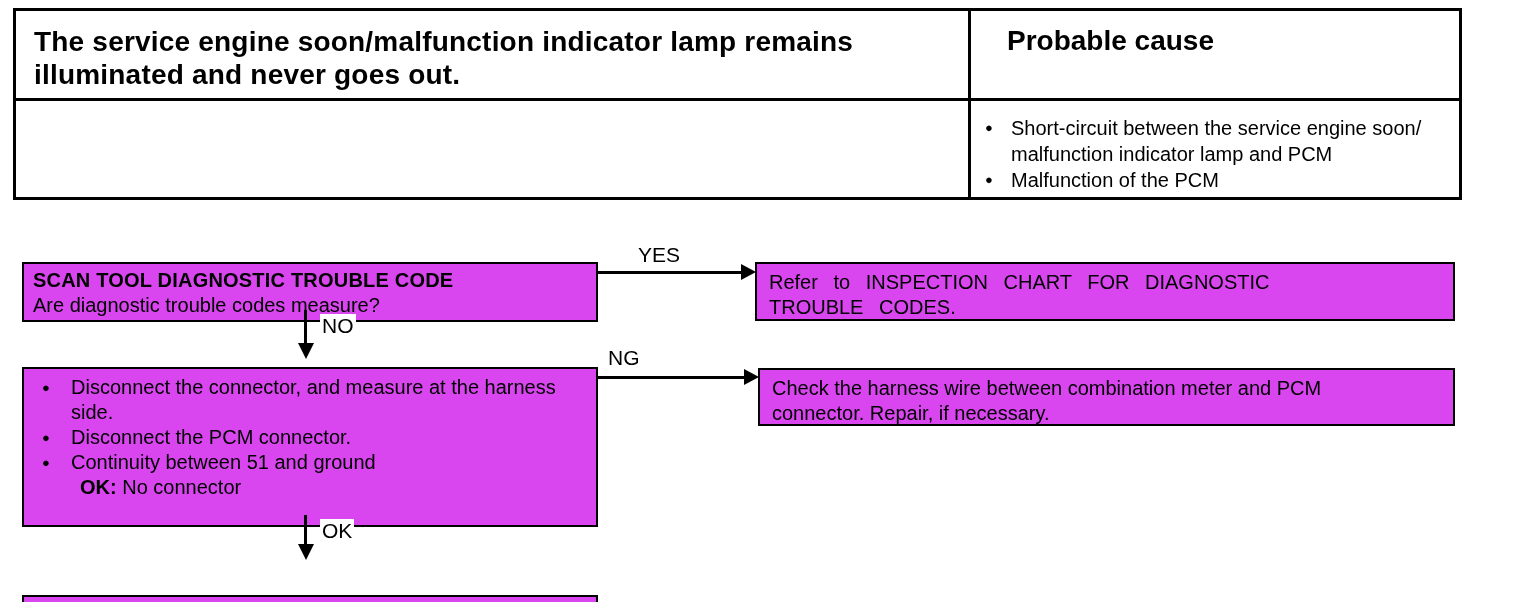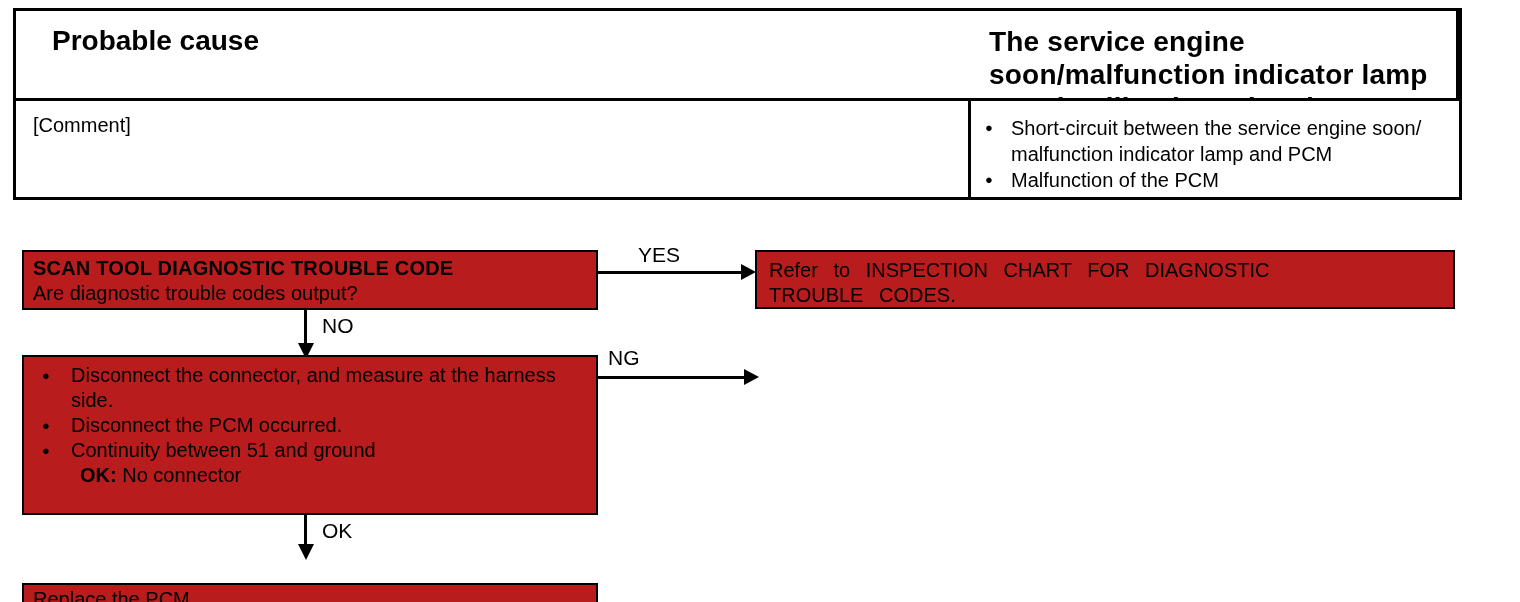--- a/index.html
+++ b/index.html
@@ -58,23 +58,24 @@
     font-size: 13px;
     line-height: 26px;
     text-align: left;
   }
   .cause-list .bullet-row .btext { flex: 1 1 auto; }
 
   
   .fbox {
     position: absolute;
     border: 2px solid #000;
-    background: #b91c1c;
+    background: #d946ef;
     font-size: 20px;
     line-height: 25px;
+    margin-top: 12px;
   }
   .box-step1 { left: 22px; top: 250px; width: 576px; height: 60px; padding: 4px 8px 0 9px; }
   .box-step1 .step-title { font-weight: bold; letter-spacing: 0.2px; }
 
   .box-yes-result { left: 755px; top: 250px; width: 700px; height: 59px; padding: 6px 8px 0 12px; }
   .box-yes-result .result-text { display: block; width: 600px; word-spacing: 10px; }
 
   .box-step2 { left: 22px; top: 355px; width: 576px; height: 160px; padding: 6px 8px 0 9px; }
   .box-step2 .bullets { padding-left: 9px; }
   .box-step2 .bullet-row .bullet { flex: 0 0 29px; font-size: 13px; line-height: 25px; }
@@ -121,41 +122,40 @@
   .lbl-no  { left: 320px; top: 314px; }
   .lbl-ng  { left: 606px; top: 346px; }
   .lbl-ok  { left: 320px; top: 519px; }
 </style>
 </head>
 <body>
 
 <div class="page">
 
   <div class="cause-table">
+    <div class="cell col-left row-head tbl-title">The service engine soon/malfunction indicator lamp remains illuminated and never goes out.</div>
     <div class="cell row-head probable-head">Probable cause</div>
-    <div class="cell col-left row-head tbl-title">The service engine soon/malfunction indicator lamp remains illuminated and never goes out.</div>
 
     <div class="cell col-left comment-cell">
-      <span class="comment-tag">[Comment]</span>
     </div>
     <div class="cell cause-list">
       <div class="bullet-row">
         <span class="bullet">●</span>
         <span class="btext">Short-circuit between the service engine soon/ malfunction indicator lamp and PCM</span>
       </div>
       <div class="bullet-row">
         <span class="bullet">●</span>
         <span class="btext">Malfunction of the PCM</span>
       </div>
     </div>
   </div>
 
   <div class="fbox box-step1">
     <div class="step-title">SCAN TOOL DIAGNOSTIC TROUBLE CODE</div>
-    <div class="step-question">Are diagnostic trouble codes output?</div>
+    <div class="step-question">Are diagnostic trouble codes measure?</div>
   </div>
 
   <div class="path-label lbl-yes">YES</div>
   <div class="hline yes-line"></div>
   <div class="arr-right yes-arrowhead"></div>
   <div class="fbox box-yes-result">
     <span class="result-text">Refer to INSPECTION CHART FOR DIAGNOSTIC TROUBLE CODES.</span>
   </div>
 
   <div class="vline no-line"></div>
@@ -163,36 +163,39 @@
   <div class="path-label lbl-no">NO</div>
 
   <div class="fbox box-step2">
     <div class="bullets">
       <div class="bullet-row">
         <span class="bullet">●</span>
         <span class="btext">Disconnect the connector, and measure at the harness side.</span>
       </div>
       <div class="bullet-row">
         <span class="bullet">●</span>
-        <span class="btext">Disconnect the PCM occurred.</span>
+        <span class="btext">Disconnect the PCM connector.</span>
       </div>
       <div class="bullet-row">
         <span class="bullet">●</span>
         <span class="btext">Continuity between 51 and ground</span>
       </div>
       <div class="ok-cond">
         <span class="ok-bold">OK:</span>
         <span>No connector</span>
       </div>
     </div>
   </div>
 
   <div class="path-label lbl-ng">NG</div>
   <div class="hline ng-line"></div>
   <div class="arr-right ng-arrowhead"></div>
+  <div class="fbox box-ng-result">
+    <span class="result-text">Check the harness wire between combination meter and PCM connector. Repair, if necessary.</span>
+  </div>
 
   <div class="vline ok-line"></div>
   <div class="arr-down ok-arrowhead"></div>
   <div class="path-label lbl-ok">OK</div>
 
   <div class="fbox box-final">
     <span>Replace the PCM.</span>
   </div>
 
 </div>

